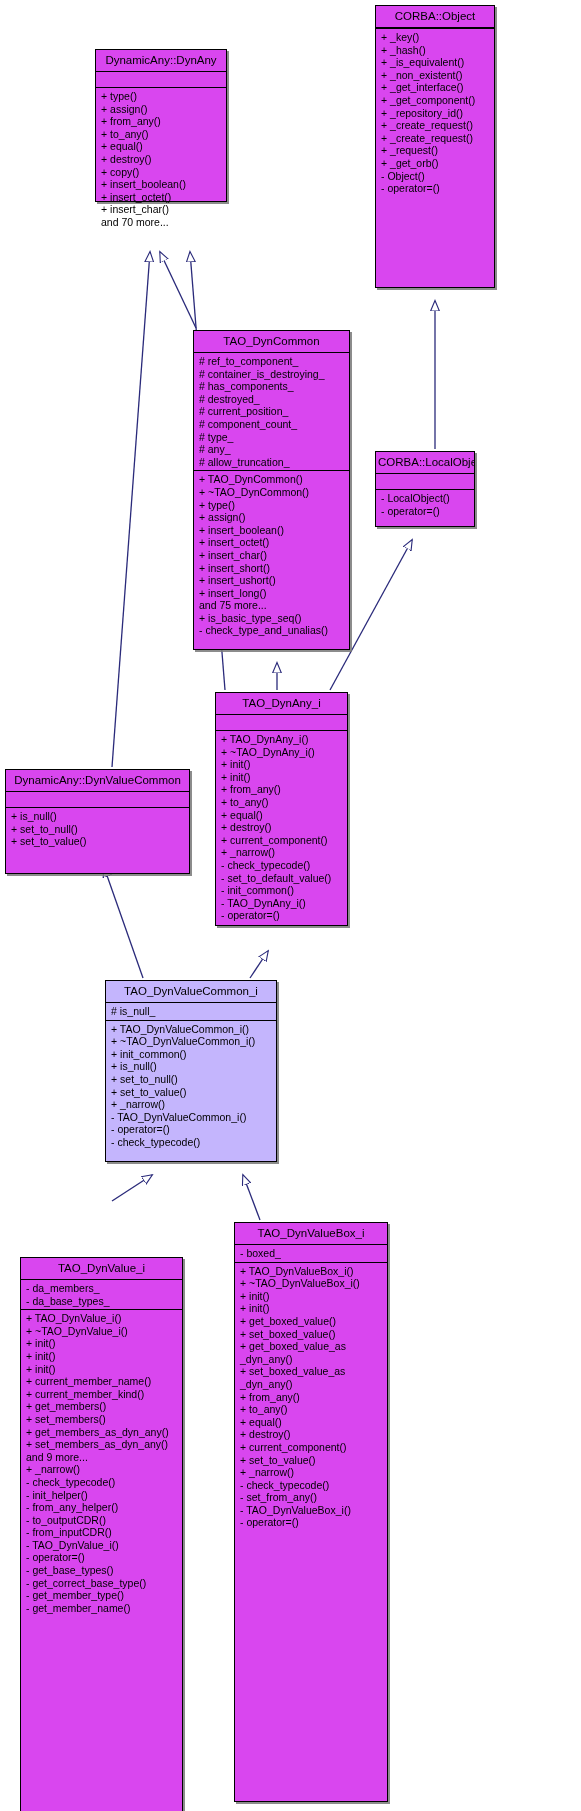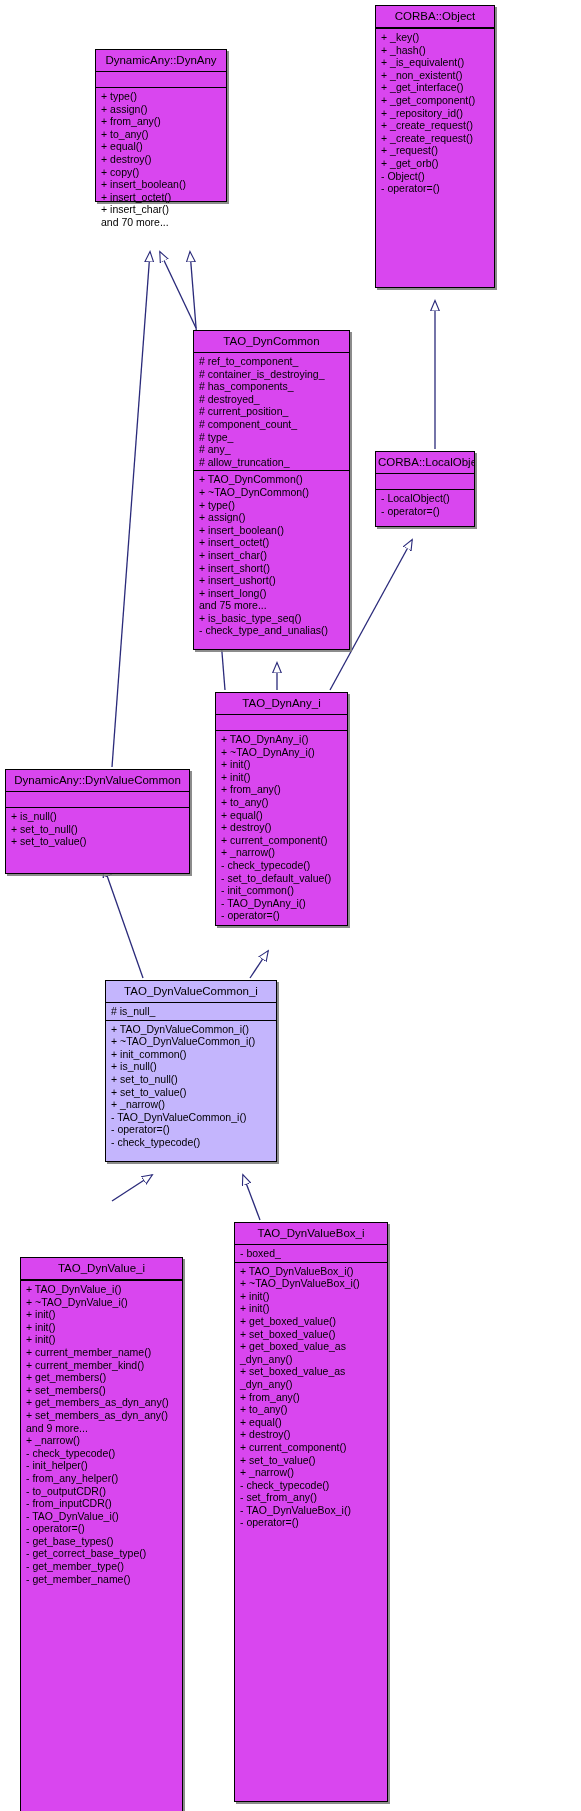--- a/index.html
+++ b/index.html
@@ -232,20 +232,24 @@
           <div class="uml-row">+ set_to_value()</div>
           <div class="uml-row">+ _narrow()</div>
           <div class="uml-row">- TAO_DynValueCommon_i()</div>
           <div class="uml-row">- operator=()</div>
           <div class="uml-row">- check_typecode()</div>
         </div>
       </div>
       <div class="uml-box" style="left: 20px; top: 1257px; width: 163px; height: 600px;">
         <div class="uml-title">TAO_DynValue_i</div>
         <div class="uml-sep"></div>
+        <div class="uml-section">
+          <div class="uml-row">- da_members_</div>
+          <div class="uml-row">- da_base_types_</div>
+        </div>
         <div class="uml-sep"></div>
         <div class="uml-section">
           <div class="uml-row">+ TAO_DynValue_i()</div>
           <div class="uml-row">+ ~TAO_DynValue_i()</div>
           <div class="uml-row">+ init()</div>
           <div class="uml-row">+ init()</div>
           <div class="uml-row">+ init()</div>
           <div class="uml-row">+ current_member_name()</div>
           <div class="uml-row">+ current_member_kind()</div>
           <div class="uml-row">+ get_members()</div>

